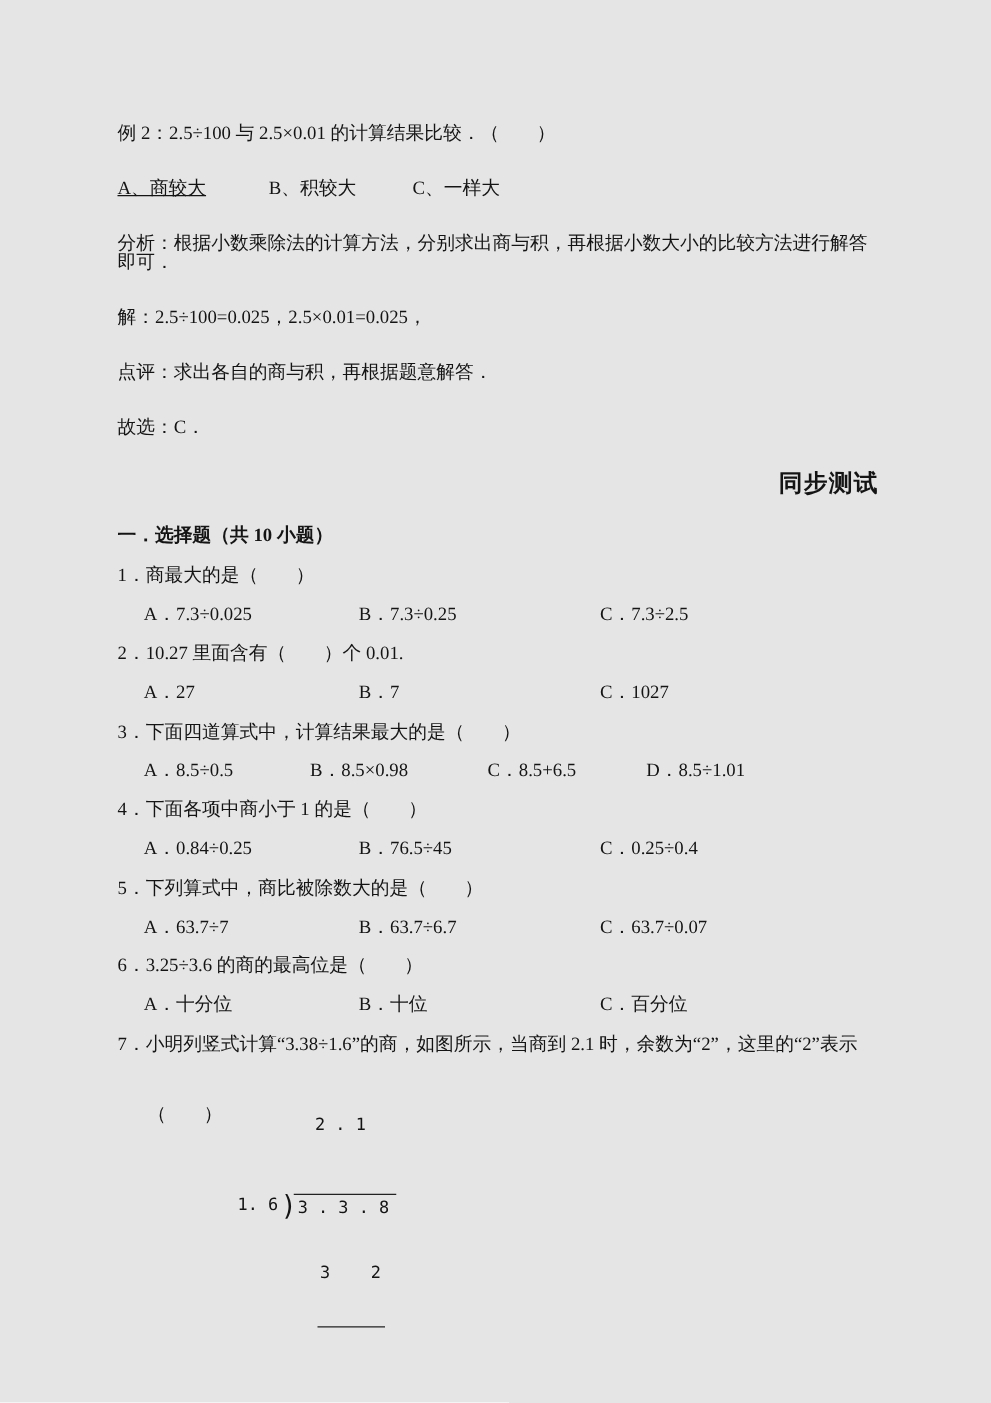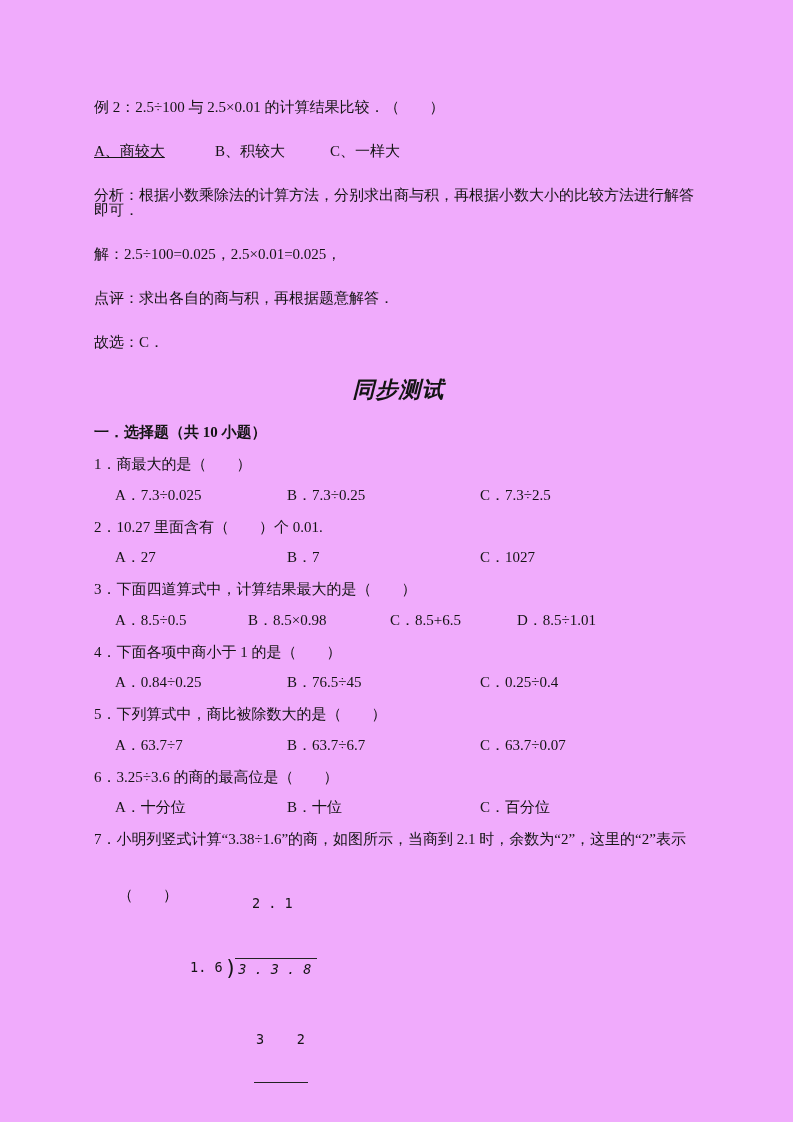--- a/index.html
+++ b/index.html
@@ -2,39 +2,38 @@
 <html><head>
 <meta charset="utf-8">
 <style>
   * { box-sizing: border-box; margin: 0; padding: 0; }
   html, body { background: #ffffff; }
   .page {
     position: relative;
     width: 793px;
     height: 1122px;
     margin: 0 auto;
-    background: #f0abfc;
+    background: #e5e5e5;
     padding: 100px 90px 30px 94px;
     font-family: "Liberation Serif", "DejaVu Serif", serif;
     font-size: 15px;
     color: #141414;
     line-height: 1.05;
     overflow: hidden;
   }
   .para { margin-bottom: 28px; }
   .ex-opts { display: flex; margin-bottom: 28px; }
   .ex-opts span.c1 { width: 121px; text-decoration: underline; }
   .ex-opts span.c2 { width: 115px; }
   h1.test-title {
-    text-align: center;
-    font-size: 22px;
+    text-align: right;
+    font-size: 19px;
     font-weight: bold;
     margin: 6px 0 24px 0;
     letter-spacing: 1px;
-    font-style: italic;
   }
   .section-head { font-weight: bold; margin-bottom: 16px; }
   .q-stem { margin: 0 0 15px 0; }
   .opts { display: flex; margin: 0 0 16px 21px; }
   .opts span { flex: 0 0 auto; }
   .opts.three span:nth-child(1) { width: 172px; }
   .opts.three span:nth-child(2) { width: 193px; }
   .opts.four span:nth-child(1) { width: 133px; }
   .opts.four span:nth-child(2) { width: 142px; }
   .opts.four span:nth-child(3) { width: 127px; }
@@ -56,22 +55,22 @@
   .ld-body { display: inline-block; }
   .ld-q { margin-left: 62px; margin-bottom: 15px; }
   .ld-row2 { display: flex; align-items: center; }
   .ld-divisor { padding-bottom: 1px; }
   .ld-brk {
     font-size: 21px;
     line-height: 18px;
     margin: 0 -2px 0 2px;
     transform: scaleY(1.05);
   }
-  .ld-dividend { border-top: 1.2px solid #222; padding: 2px 6px 1px 3px; font-style: italic; }
-  .ld-s1 { margin-left: 66px; margin-top: 21px; }
+  .ld-dividend { border-top: 1.2px solid #222; padding: 2px 6px 1px 3px; }
+  .ld-s1 { margin-left: 66px; margin-top: 3px; }
   .ld-hr1 { width: 54px; margin: 3px 0 3px 64px; border-top: 1.2px solid #222; }
 </style>
 </head>
 <body>
 
 <div class="page">
 
   <p class="para">例 2：2.5÷100 与 2.5×0.01 的计算结果比较．（　　）</p>
 
   <div class="ex-opts">

